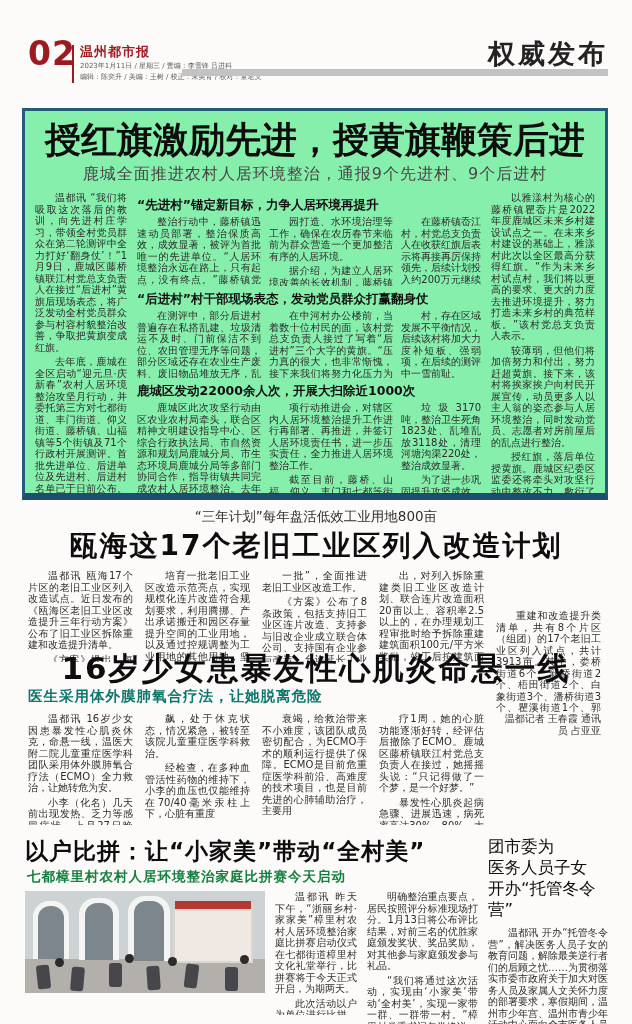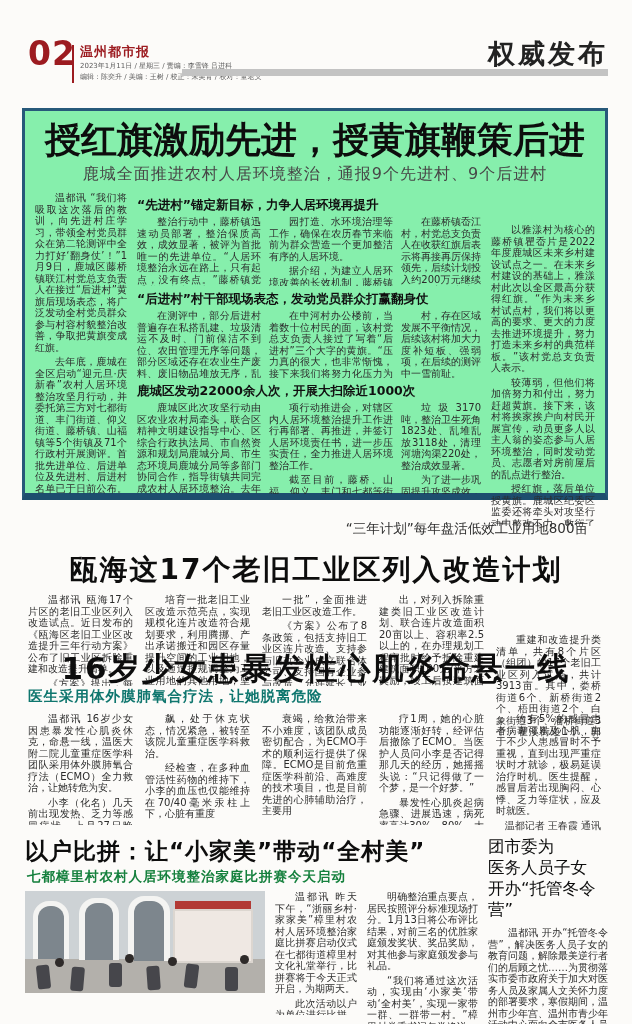--- a/index.html
+++ b/index.html
@@ -24,32 +24,32 @@
 
   
   .box1 { position:absolute; left:22px; top:108px; width:586px; height:392px;
           border:3px solid #27597a; border-bottom:7px solid #1d4e6e; background:#86efac; box-sizing:border-box; }
   .box1-inner { padding:6px 10px 0 10px; }
   .a1-headline { margin:2px 0 0 0; text-align:center; font-size:36px; line-height:42px; font-weight:900; color:#0d0d0d; letter-spacing:0px; }
   .a1-subhead  { margin:3px 0 0 0; text-align:center; font-size:16px; line-height:20px; font-weight:500; color:#474747; letter-spacing:1px; }
   .a1-body { display:flex; gap:10px; margin-top:8px; }
   .a1-colL { width:92px;  height:302px; }
   .a1-mid  { width:344px; }
-  .a1-colR { width:104px; height:302px;margin-top:32px; }
+  .a1-colR { width:104px; height:302px; }
   .a1-sec h3 { margin:5px 0 4px 0; font-size:12.5px; line-height:15px; font-weight:800; color:#101010; }
   .a1-seccols { display:flex; gap:8px; }
   .a1-seccols .sc0, .a1-seccols .sc1 { width:124px; }
   .a1-seccols .sc2 { width:80px; }
   .sec-h70 .col { height:70px; }
   .sec-h68 .col { height:68px; }
   .sec-h92 .col { height:92px; }
 
   
   .art2 { position:absolute; left:28px; top:504px; width:576px; }
-  .a2-kicker   { margin:16px; text-align:right; font-size:13.5px; line-height:17px; color:#2e2e2e; }
+  .a2-kicker   { margin:4px; text-align:center; font-size:13.5px; line-height:17px; color:#2e2e2e; }
   .a2-headline { margin:2px 0 0 0; text-align:center; font-size:28px; line-height:33px; font-weight:900; color:#0d0d0d; letter-spacing:2px; }
   .a2-body { display:flex; gap:12px; margin-top:8px; }
   .a2-body .col { width:105px; height:92px; }
   .a2-body .col.last { height:auto; max-height:104px;margin-top:40px; }
 
   
   .art3 { position:absolute; left:28px; top:652px; width:576px; }
   .a3-headline { margin:0; text-align:center; font-size:31px; line-height:32px; font-weight:900; color:#0d0d0d; letter-spacing:2px; }
   .a3-subhead  { margin:3px 0 0 0; text-align:left; font-size:14.5px; line-height:18px; color:#0f766e; letter-spacing:1px; }
   .a3-body { display:flex; gap:12px; margin-top:8px; }
@@ -204,25 +204,24 @@
         <p>小李（化名）几天前出现发热、乏力等感冒症状，上月27日晚上，她的病情突然恶化，血压持续走低，心率狂</p>
       </div>
       <div class="col">
         <p>飙，处于休克状态，情况紧急，被转至该院儿童重症医学科救治。</p>
         <p>经检查，在多种血管活性药物的维持下，小李的血压也仅能维持在70/40毫米汞柱上下，心脏有重度</p>
       </div>
       <div class="col">
         <p>衰竭，给救治带来不小难度，该团队成员密切配合，为ECMO手术的顺利运行提供了保障。ECMO是目前危重症医学科前沿、高难度的技术项目，也是目前先进的心肺辅助治疗，主要用</p>
       </div>
       <div class="col">
-        <p>疗1周，她的心脏功能逐渐好转，经评估后撤除了ECMO。当医护人员问小李是否记得那几天的经历，她摇摇头说：“只记得做了一个梦，是一个好梦。”</p>
+        <p>疗1周，她的心脏功能逐渐好转，经评估后撤除了ECMO。鹿城区藤桥镇联江村党总支负责人在接过，她摇摇头说：“只记得做了一个梦，是一个好梦。”</p>
         <p>暴发性心肌炎起病急骤、进展迅速，病死率高达30%～80%，大面积感</p>
       </div>
       <div class="col last">
-        <p>约有5%的感冒患者病毒可累及心肌，由于不少人患感冒时不予重视，直到出现严重症状时才就诊，极易延误治疗时机。医生提醒，感冒后若出现胸闷、心悸、乏力等症状，应及时就医。</p>
         <p class="byline">温都记者 王春霞 通讯员 占亚亚</p>
       </div>
     </div>
   </div>
 
   <div class="art4">
     <h1 class="a4-headline">以户比拼：让“小家美”带动“全村美”</h1>
     <h2 class="a4-subhead">七都樟里村农村人居环境整治家庭比拼赛今天启动</h2>
     <div class="a4-body">
 

